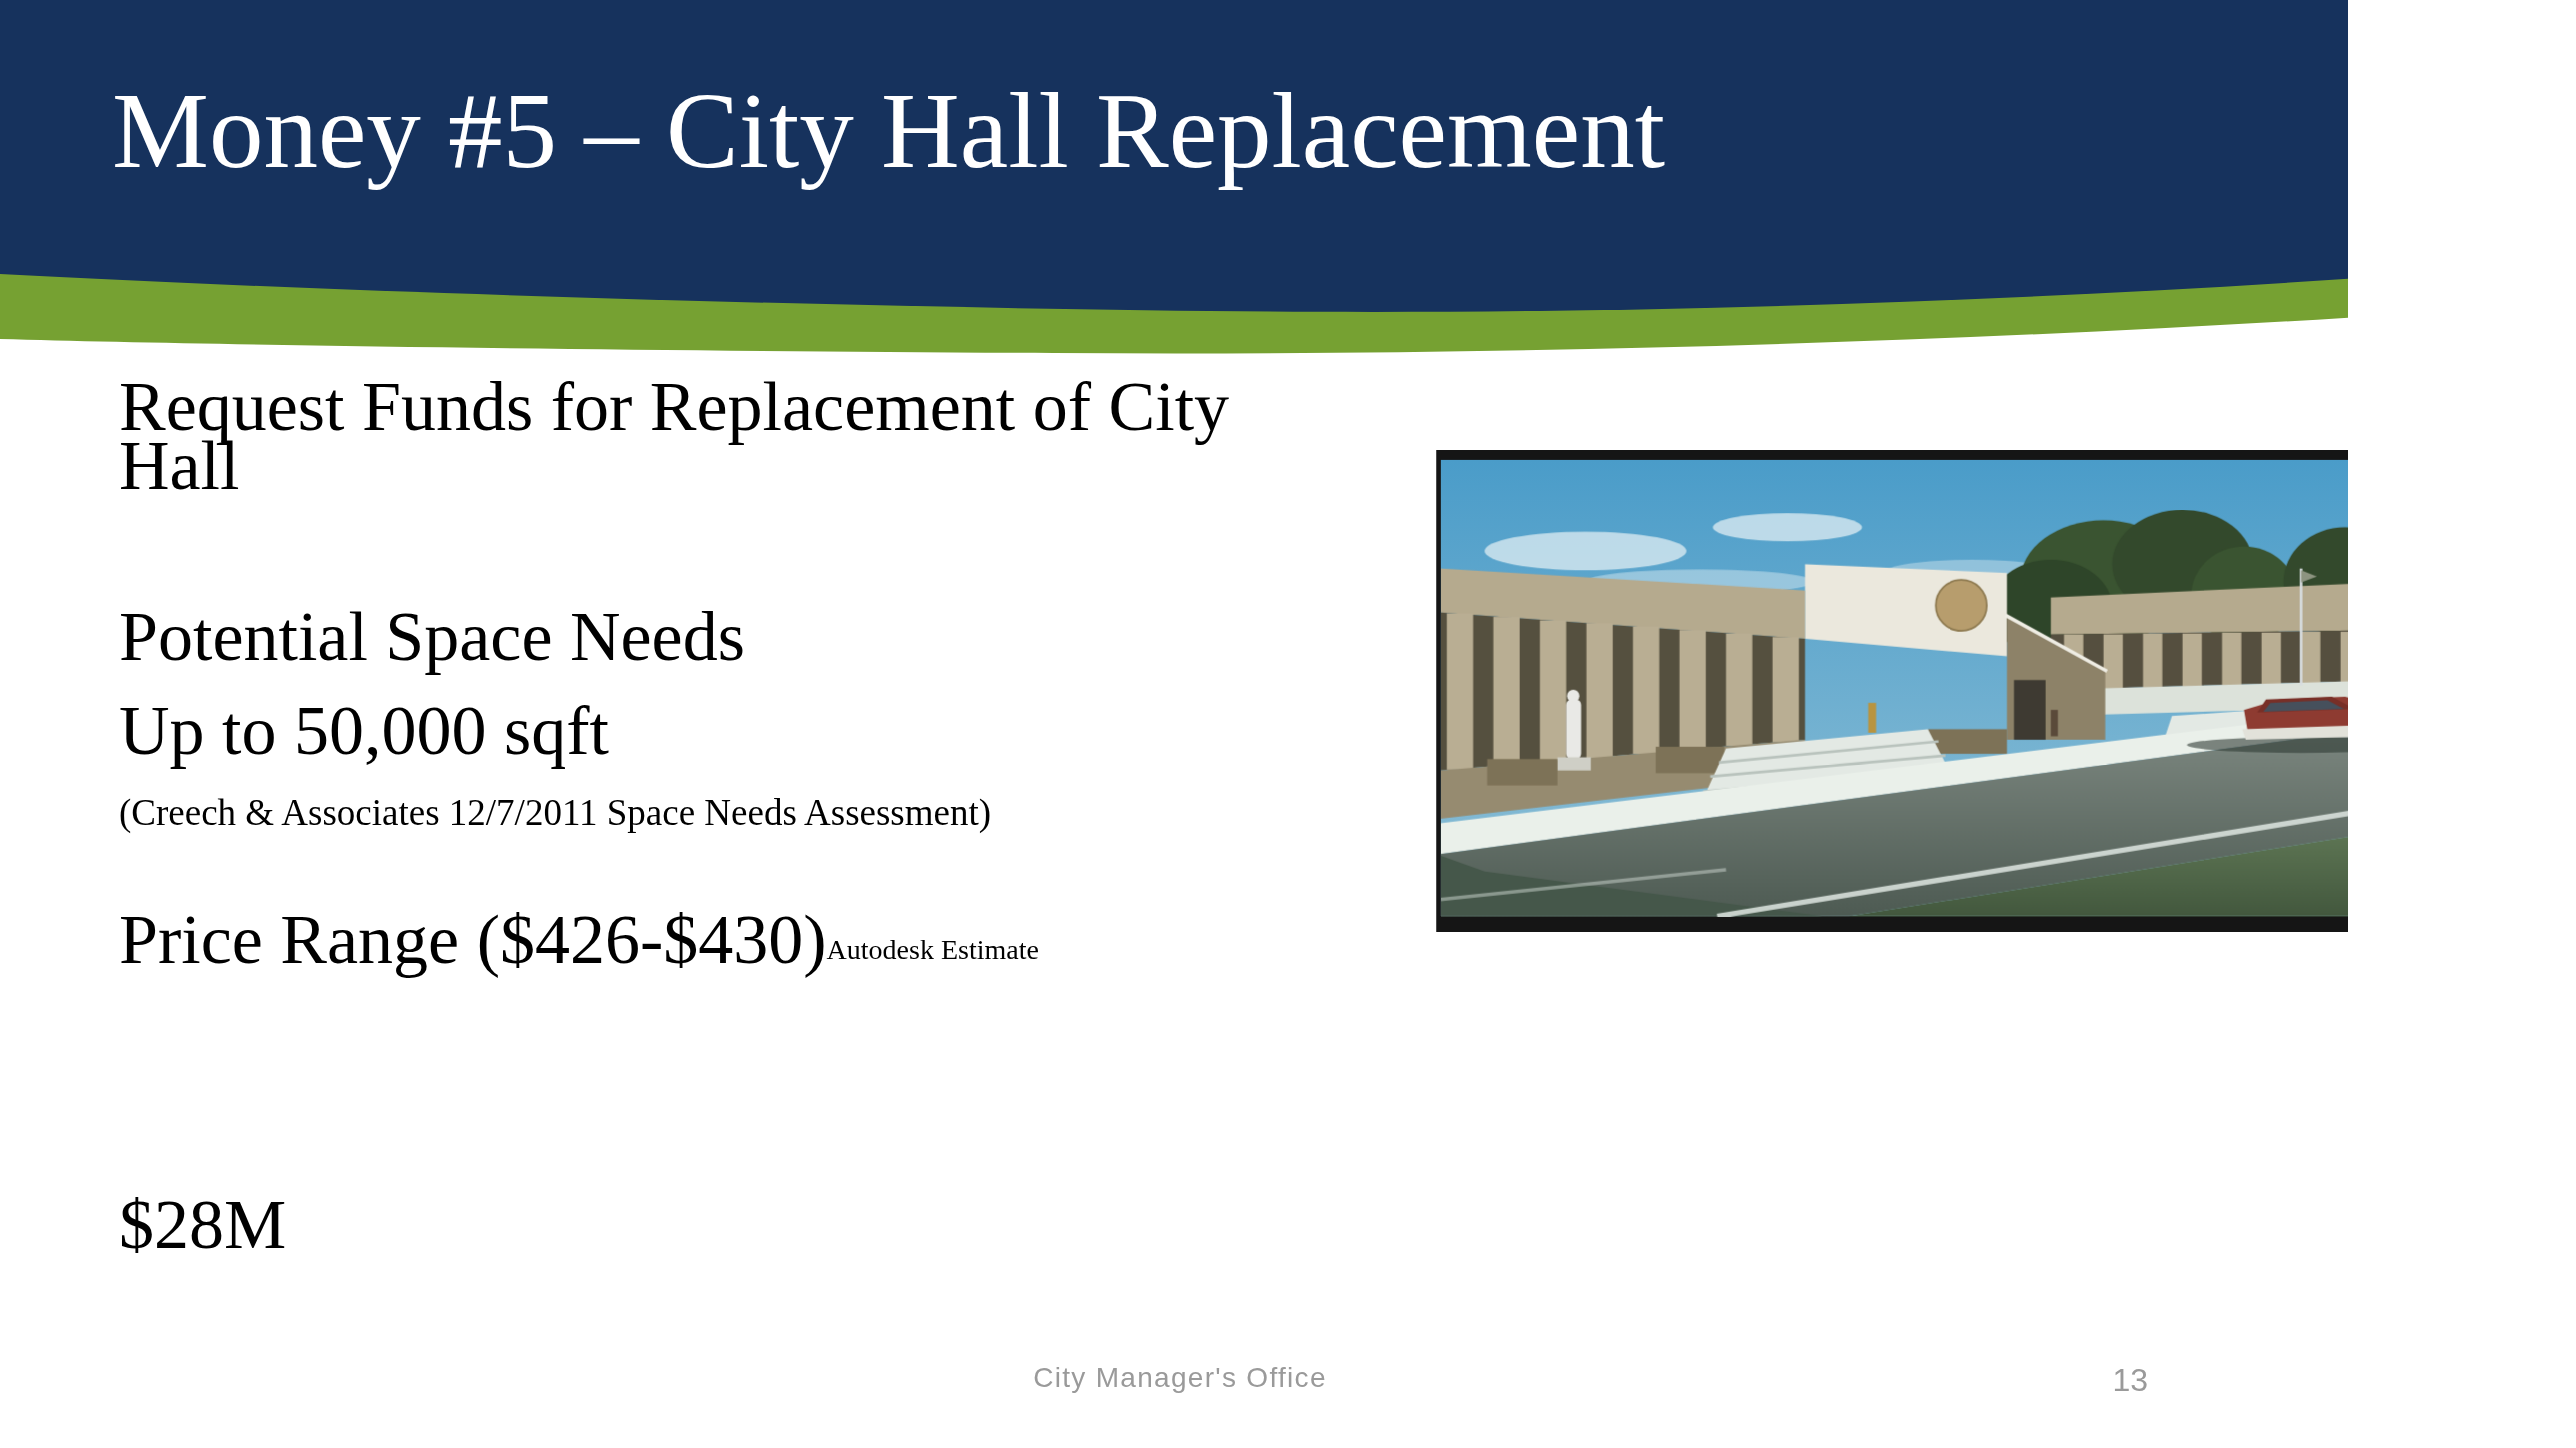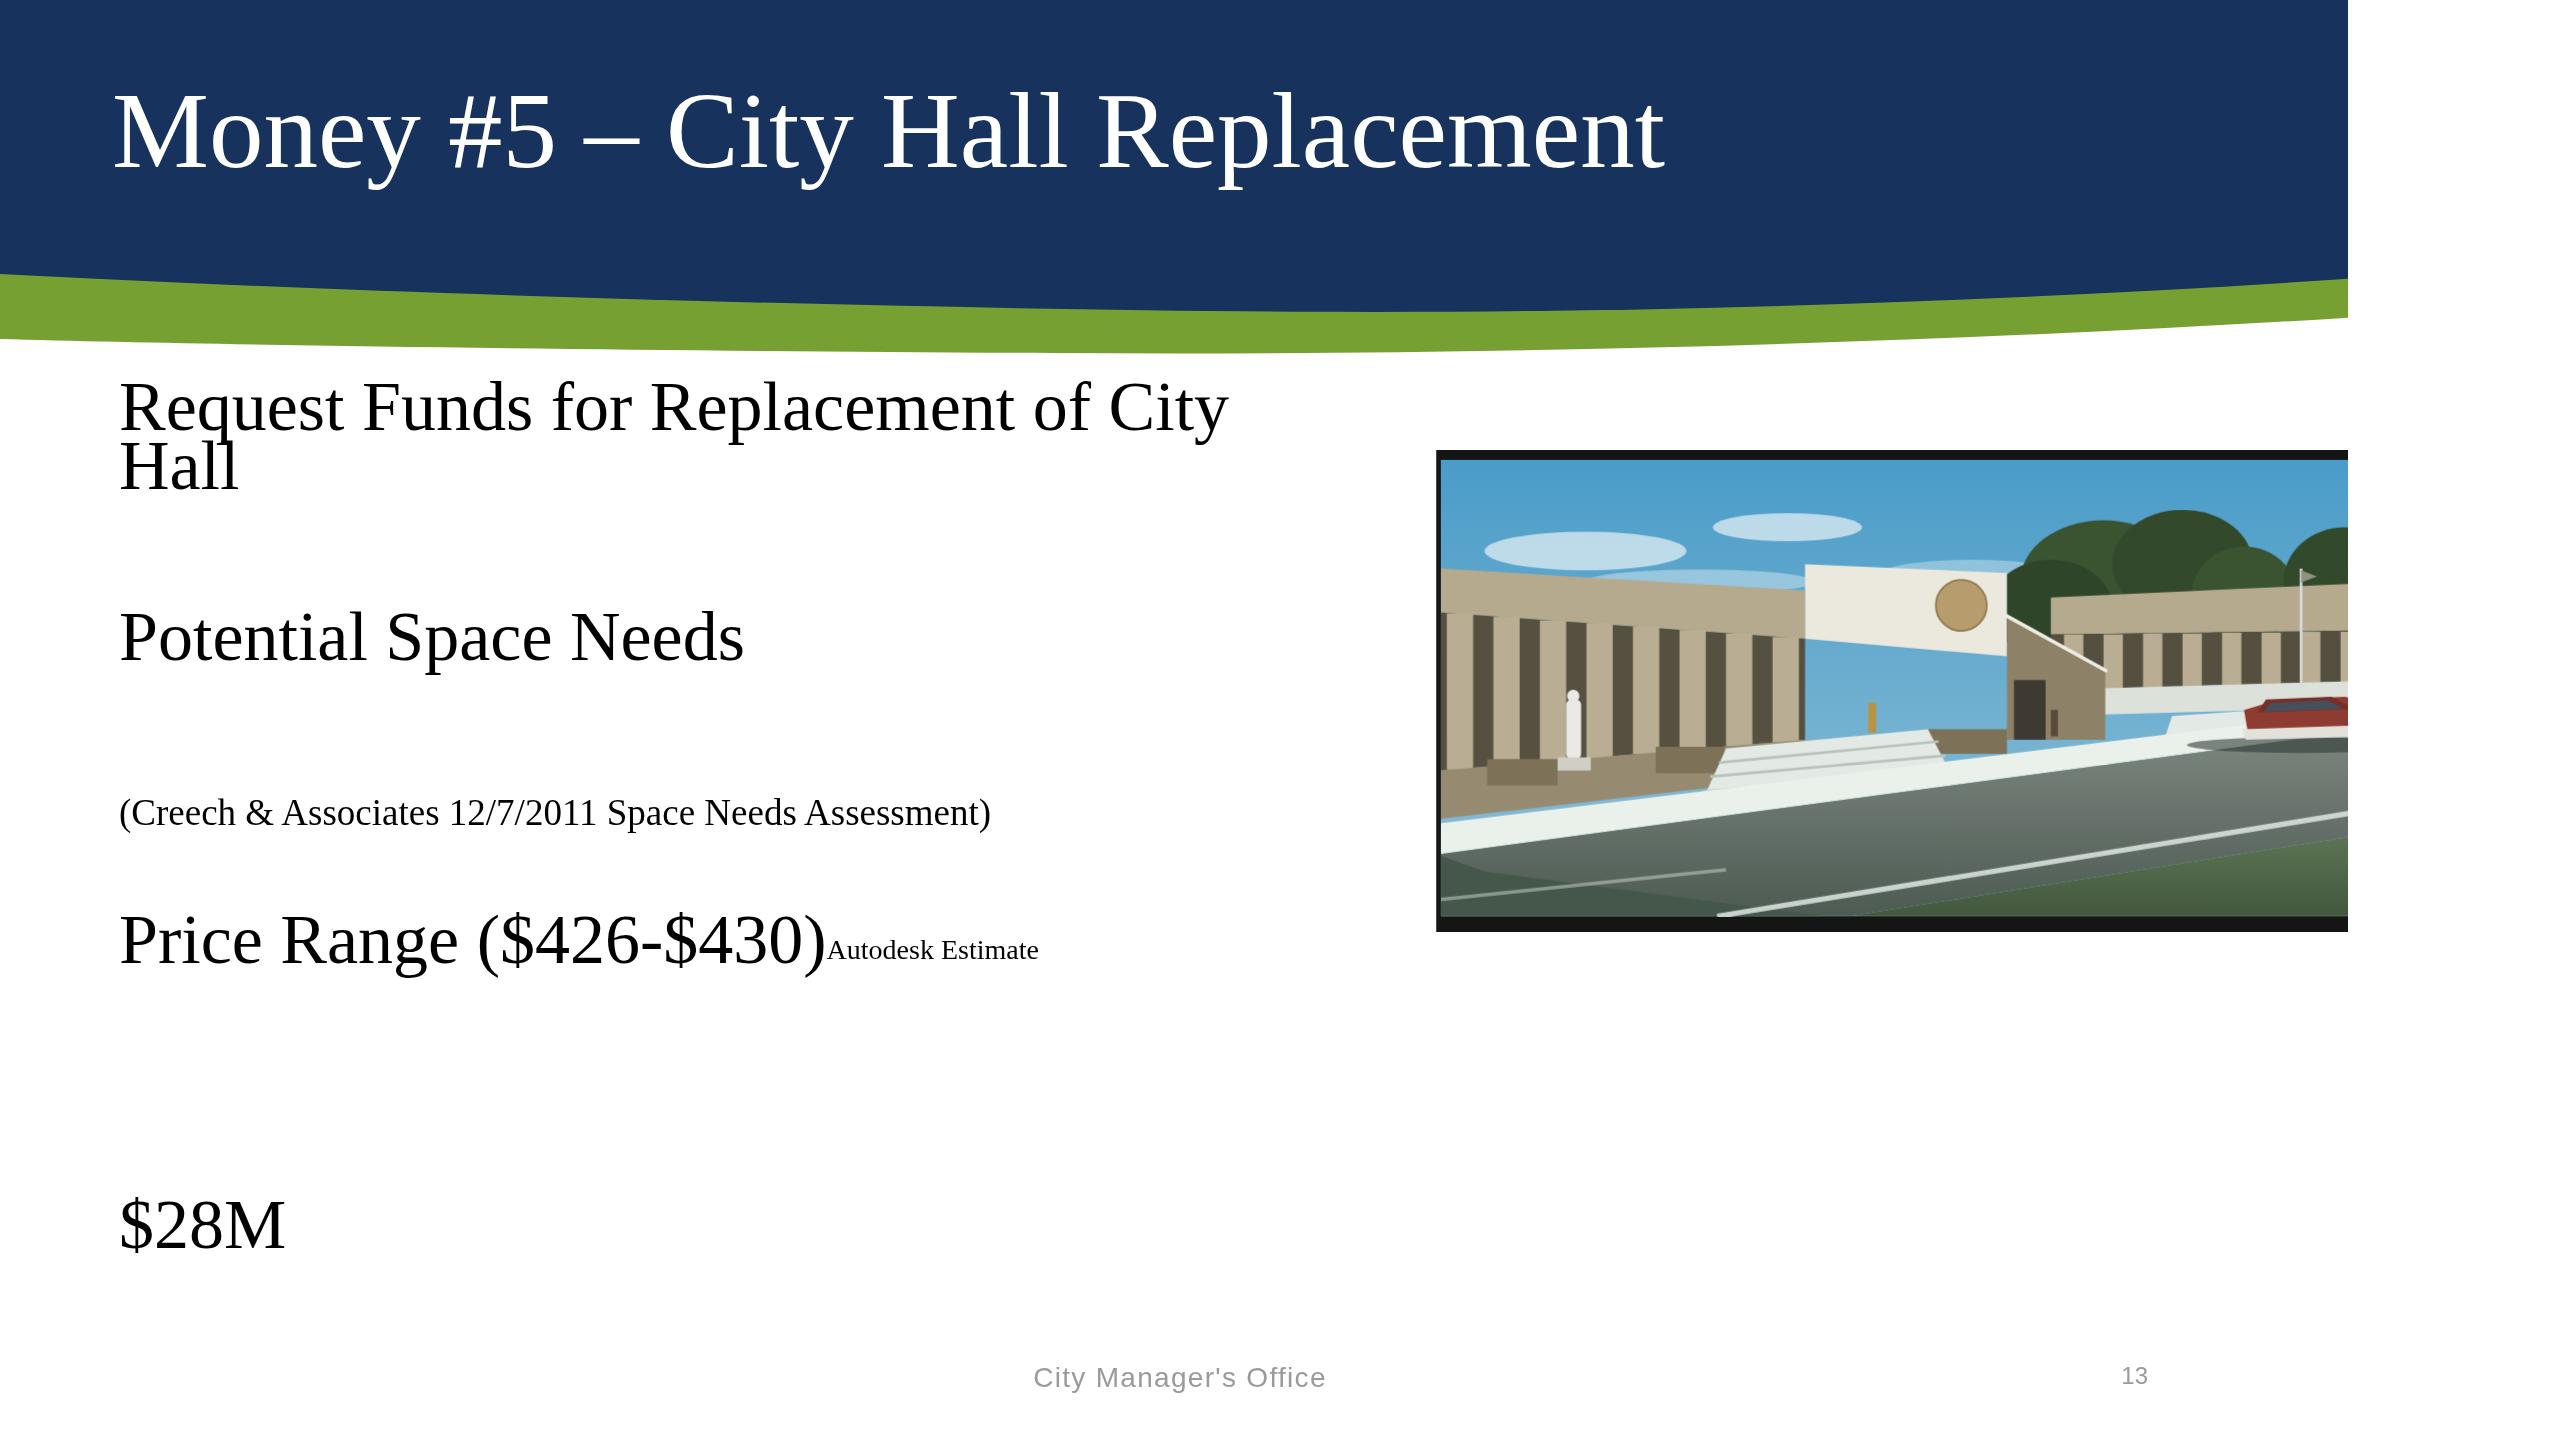--- a/index.html
+++ b/index.html
@@ -29,41 +29,42 @@
   .picture{position:absolute;left:1436px;top:450px;width:968px;height:482px;}
   .picture svg{display:block;}
   
   .footer-dept{
     position:absolute;left:12px;right:0;top:1362px;text-align:center;
     font-family:"Liberation Sans",sans-serif;font-size:28px;color:#9a9a9a;
     letter-spacing:1.3px;
   }
   .footer-page{
     position:absolute;right:200px;top:1362px;
-    font-family:"Liberation Sans",sans-serif;font-size:24px;color:#9a9a9a;
+    font-family:"Liberation Sans",sans-serif;font-size:32px;color:#9a9a9a;
   }
 </style>
 </head>
 <body>
 
 <div class="slide">
 
   <svg class="header-svg" width="2576" height="369" viewBox="0 0 2934 420" aria-hidden="true">
     <path d="M0,0 H2934 V344 C2400,384 1800,406 1200,402 C700,399 250,393 0,386 Z" fill="#76a132"></path>
     <path d="M0,0 H2934 V298 C2450,338 1950,357 1500,355 C1000,352 400,333 0,312 Z" fill="#16325d"></path>
   </svg>
 
   <div class="slide-title">Money #5 – City Hall Replacement</div>
 
   <div class="body-text big item-request">
     <div>Request Funds for Replacement of City</div>
     <div>Hall</div>
   </div>
 
   <div class="body-text big item-space-1">Potential Space Needs</div>
+  <div class="body-text big item-space-2">Up to 50,000 sqft</div>
   <div class="body-text item-note">(Creech &amp; Associates 12/7/2011 Space Needs Assessment)</div>
 
   <div class="body-text big item-price">
     <span>Price Range ($426-$430)</span><span class="price-note">Autodesk Estimate</span>
   </div>
 
   <div class="body-text big item-cost">
     <div>$28M</div>
   </div>
 

